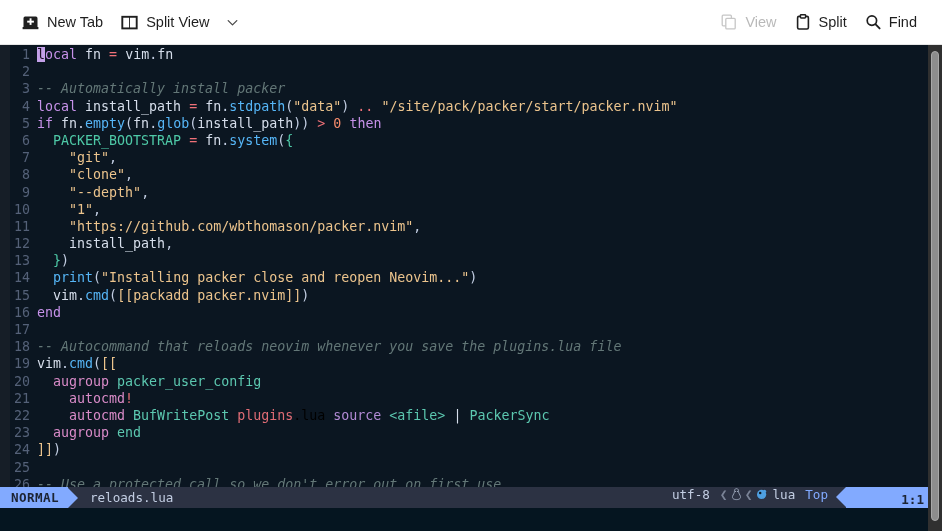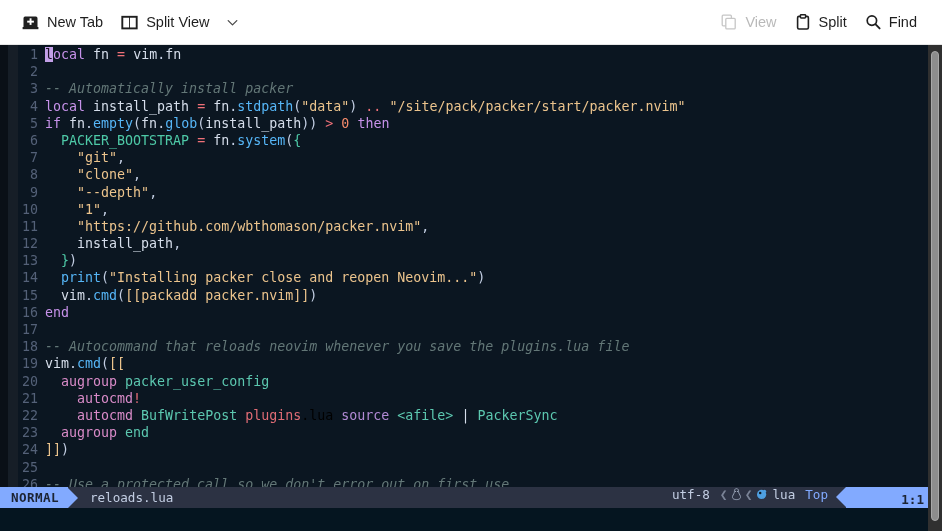--- a/index.html
+++ b/index.html
@@ -26,21 +26,21 @@
     padding: 4px 9px; border-radius: 4px;
     font-size: 14.5px; color: #1f1f1f;
     cursor: default; white-space: nowrap;
   }
   .tb-btn.disabled { color: #b9b9b9; }
   .tb-ico { display: inline-flex; align-items: center; justify-content: center; }
   .chev-btn { padding: 4px 6px; display: flex; align-items: center; }
 
   
   .editor {
-    position: absolute; top: 45px; left: 8px;
+    position: absolute; top: 45px; left: 0;
     width: 932px; height: 442px;
     background: #0b1621;
     overflow: hidden;
     text-decoration: underline;
   }
   .edge-strip {
     position: absolute; top: 0; left: 0; width: 10px; height: 100%;
     background: #161e27;
   }
   .code {

